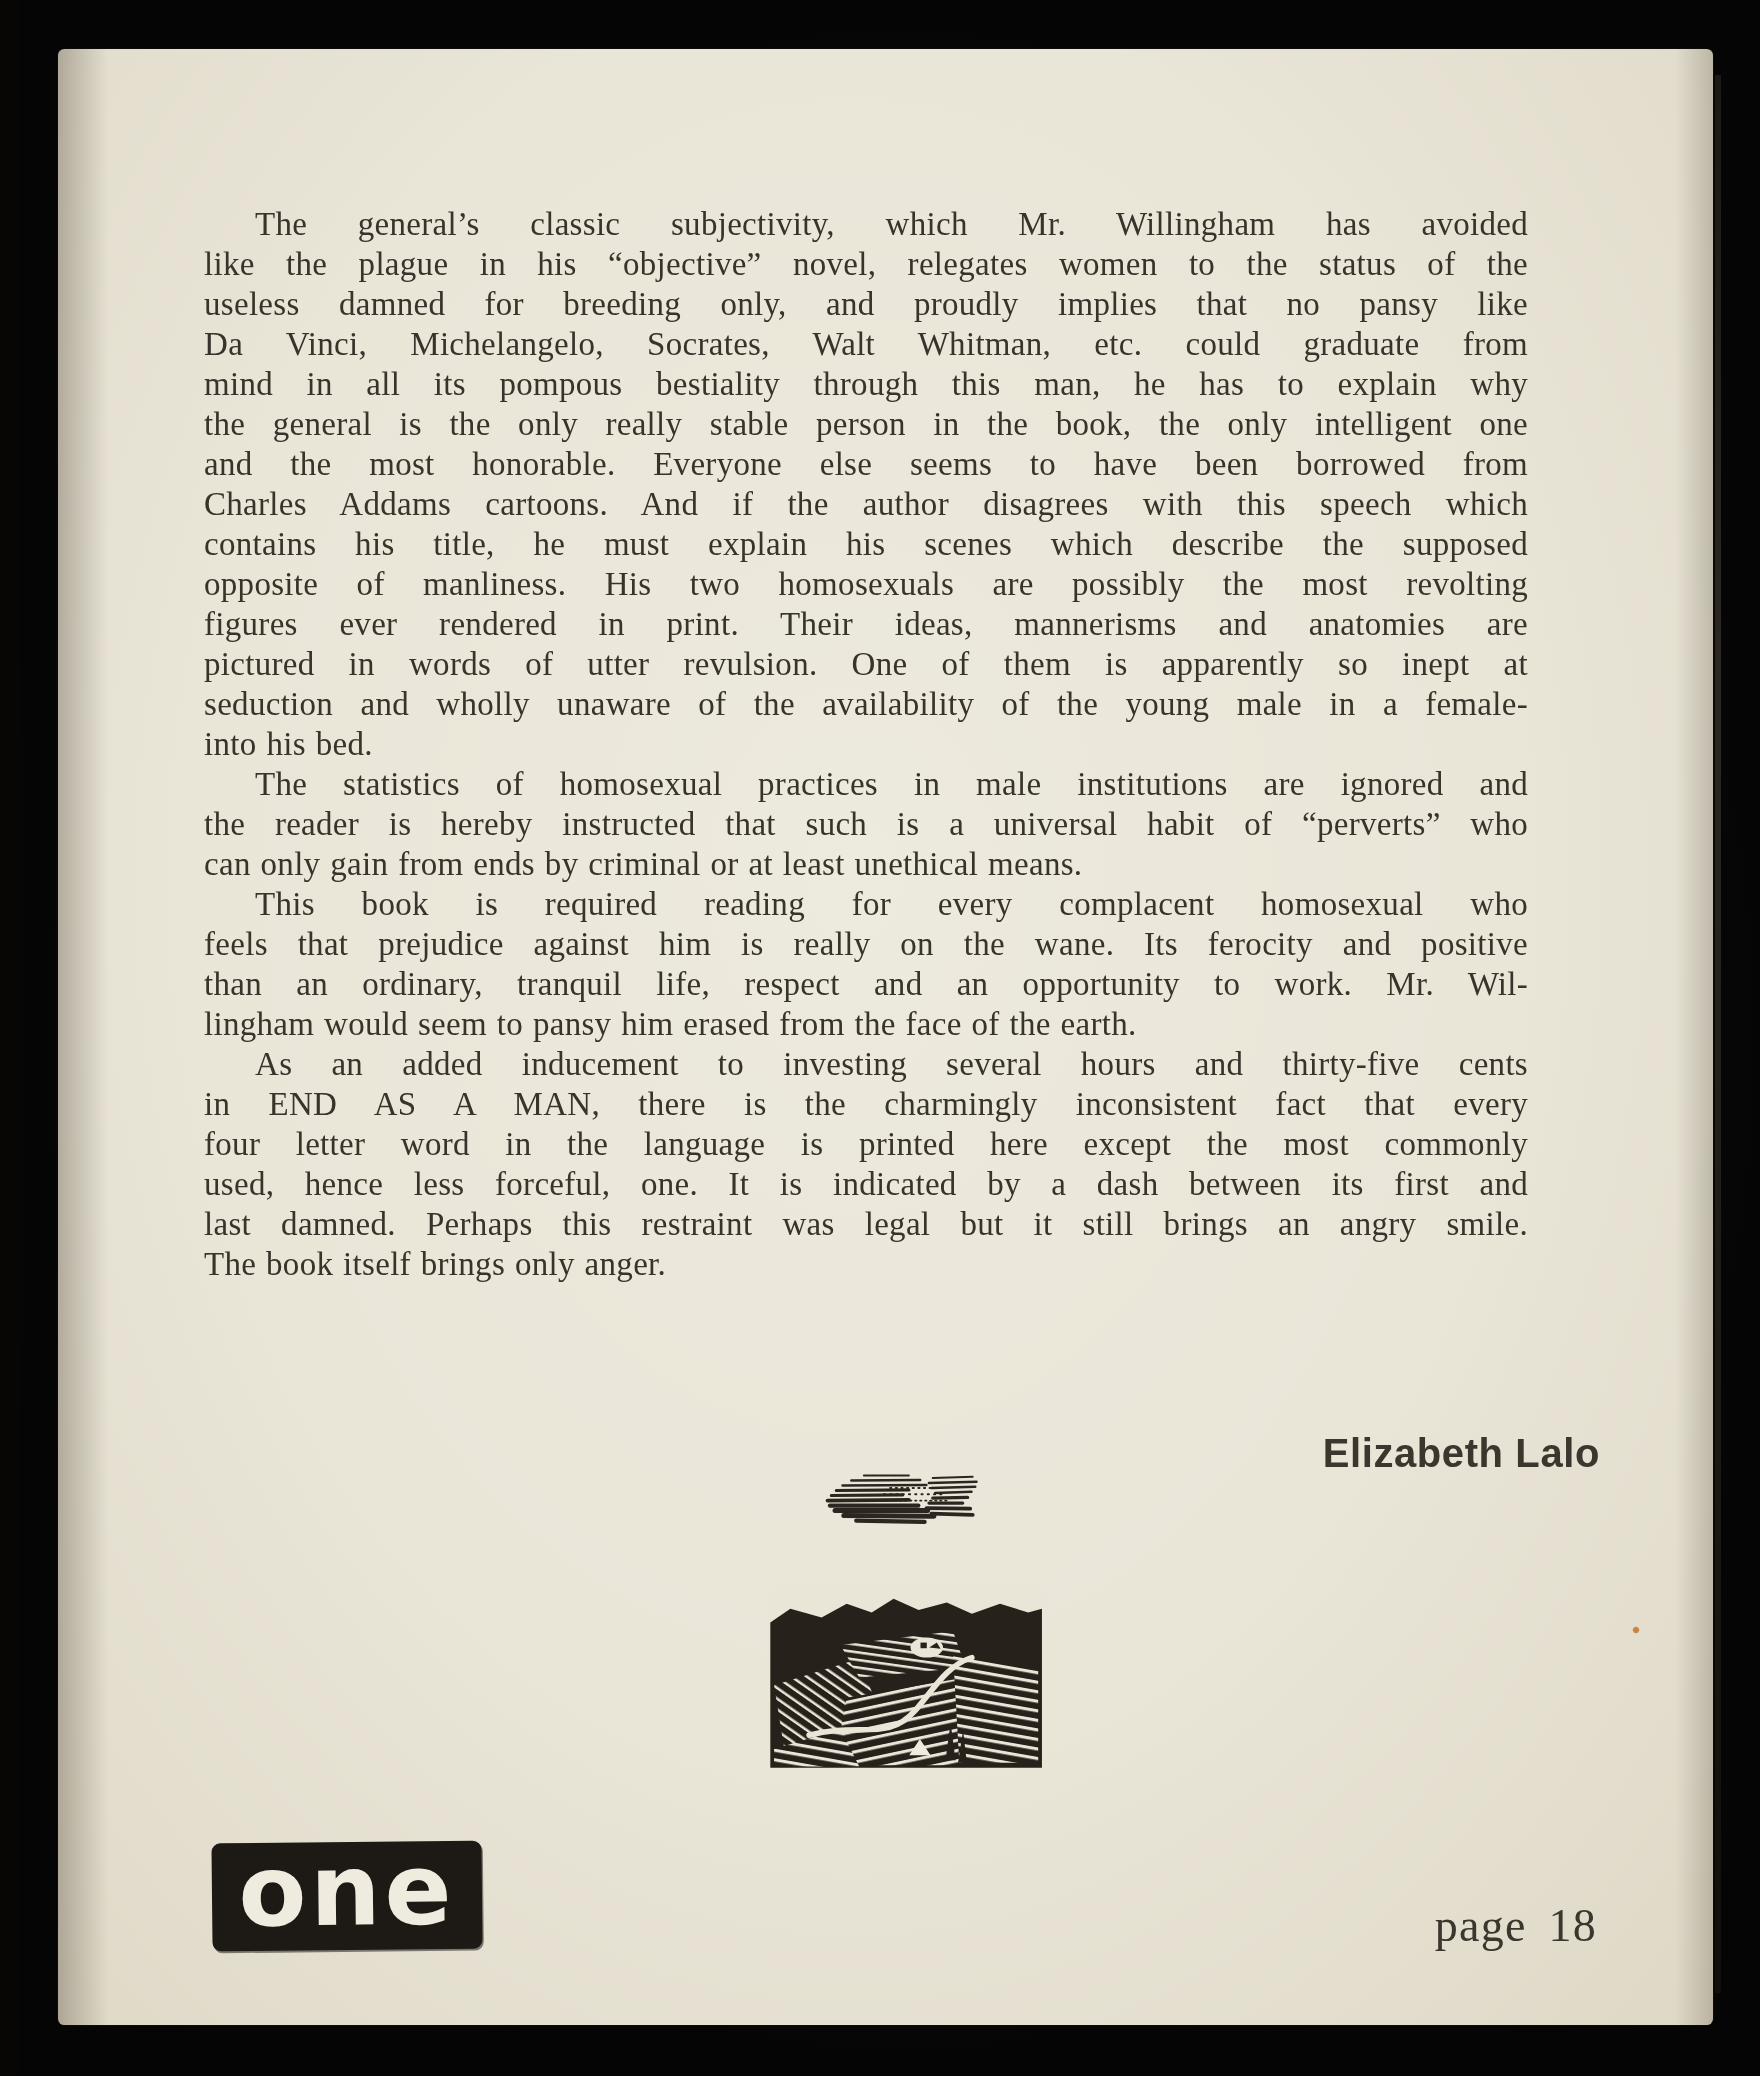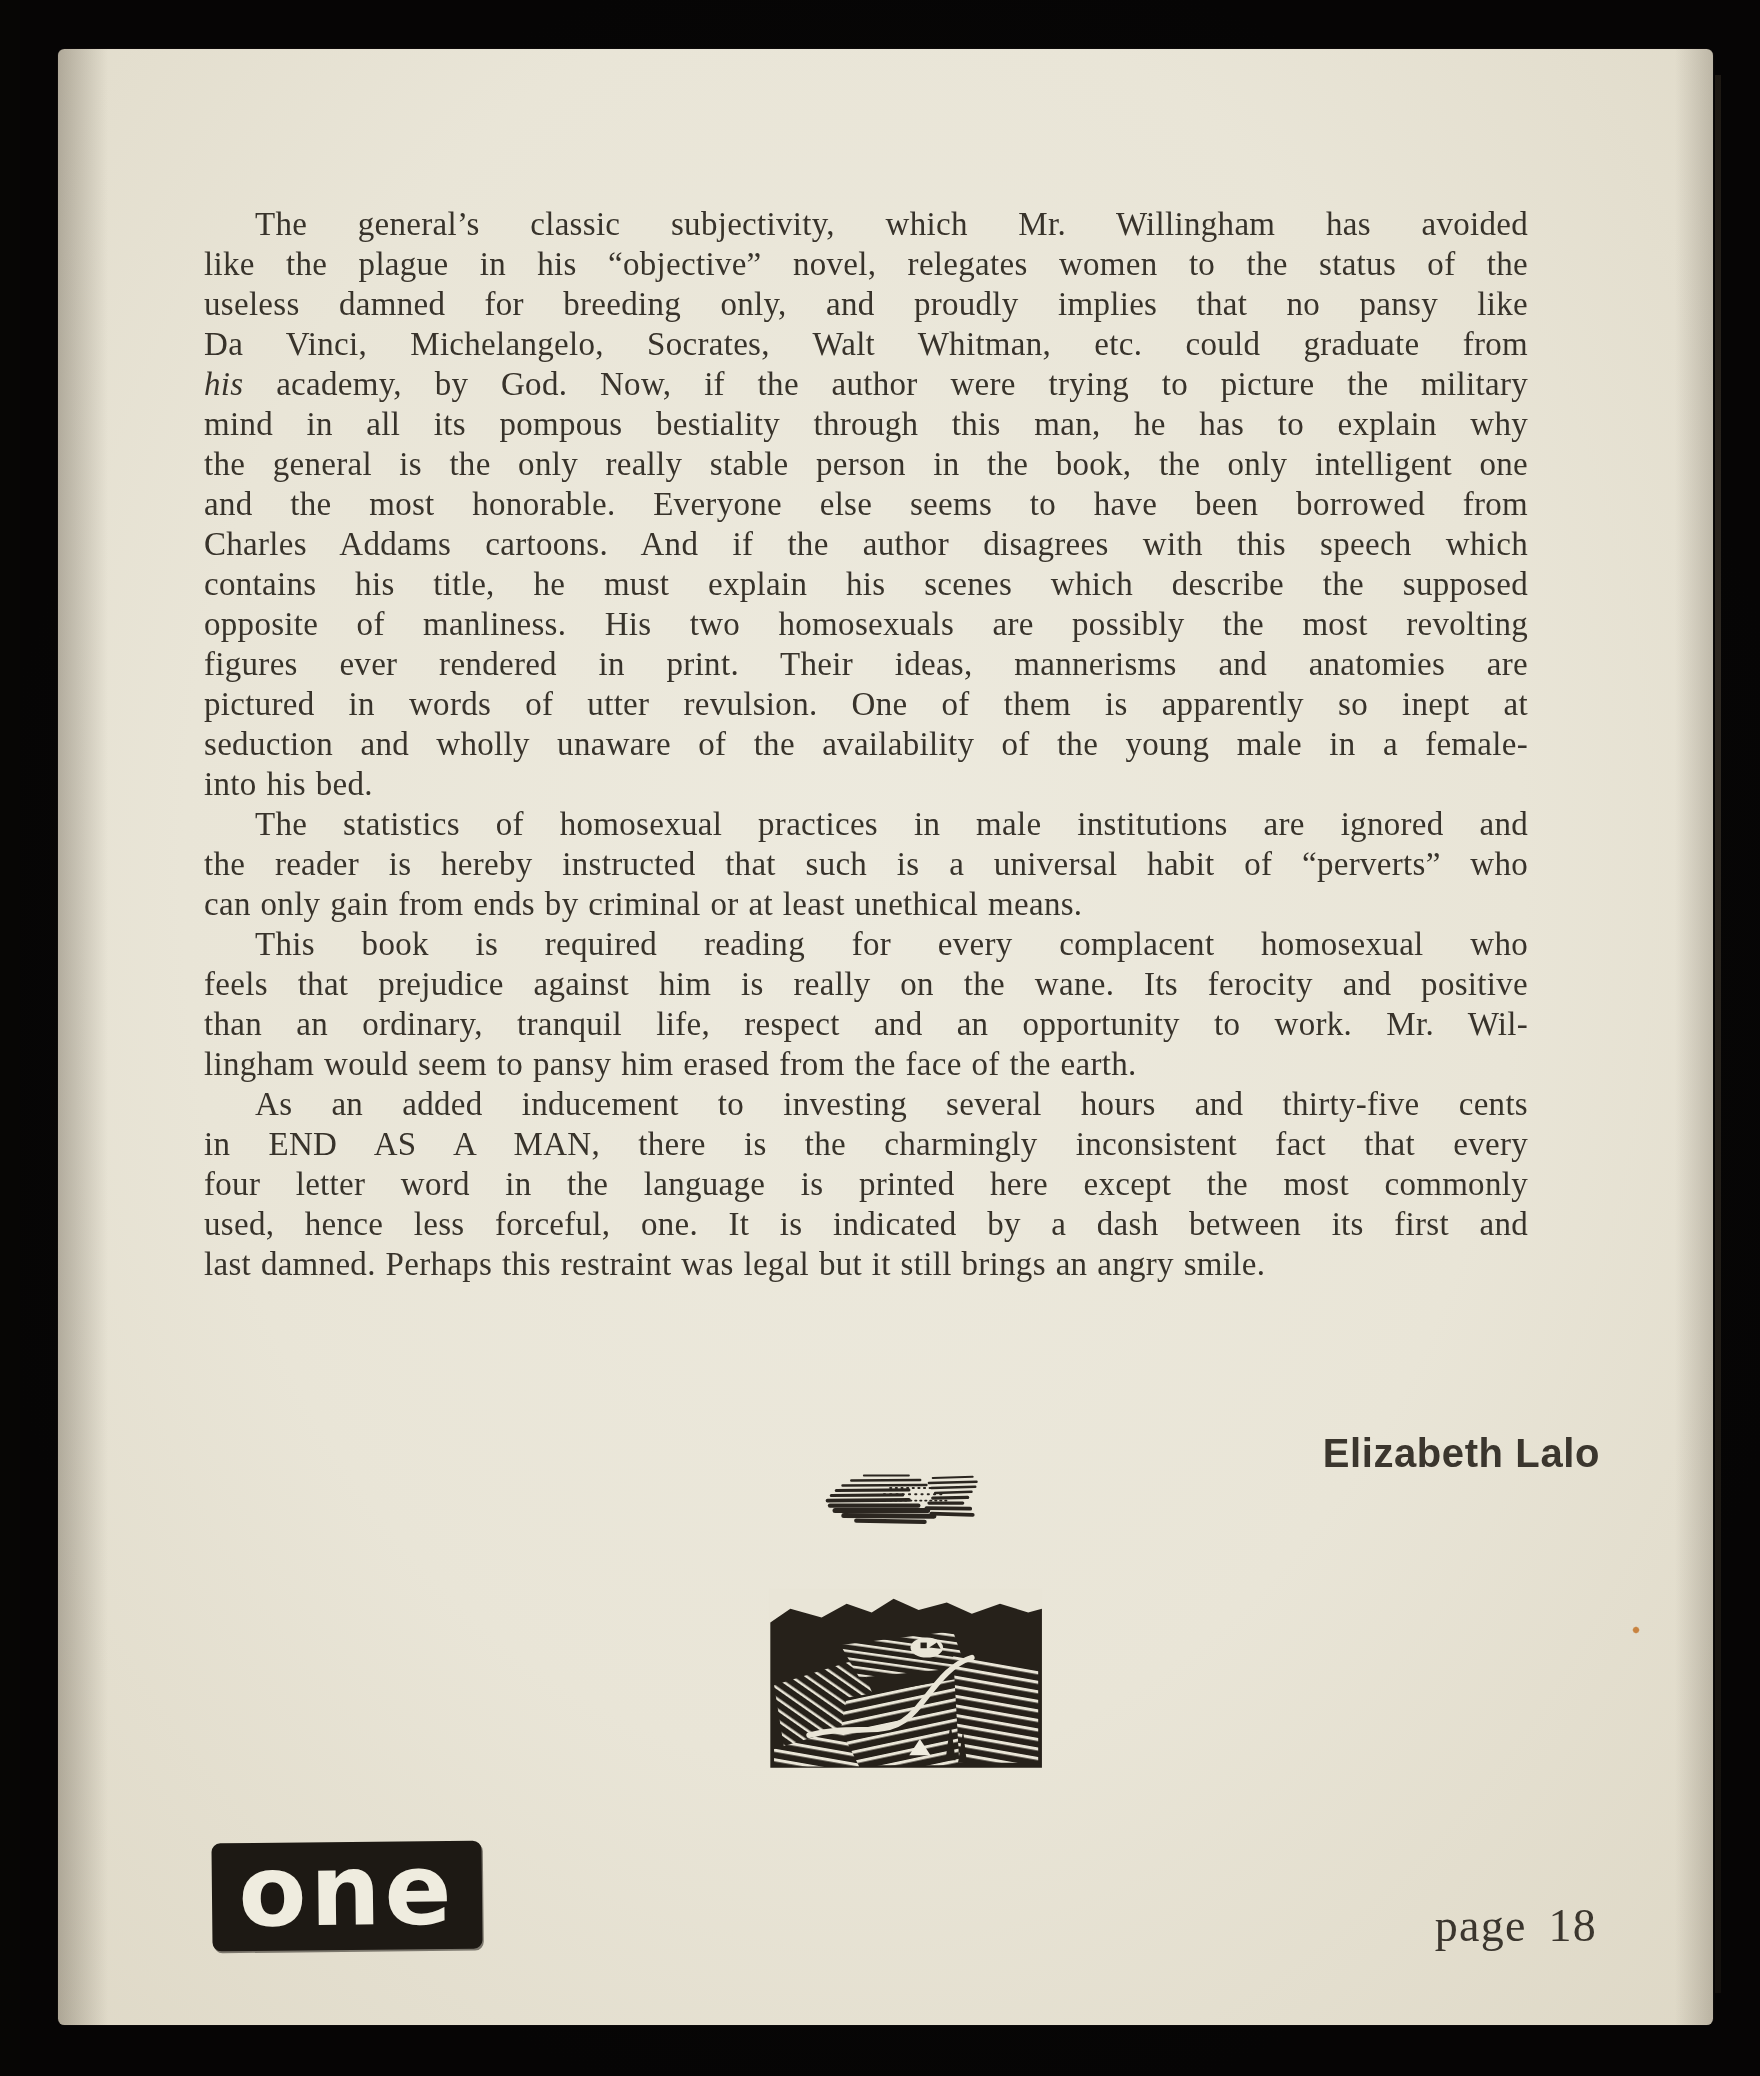--- a/index.html
+++ b/index.html
@@ -45,21 +45,20 @@
 
 <div class="canvas">
   <div class="page">
 
     <div class="textblock">
       <div class="para">
           <div class="tline">The general’s classic subjectivity, which Mr. Willingham has avoided</div>
           <div class="tline">like the plague in his “objective” novel, relegates women to the status of the</div>
           <div class="tline">useless damned for breeding only, and proudly implies that no pansy like</div>
           <div class="tline">Da Vinci, Michelangelo, Socrates, Walt Whitman, etc. could graduate from</div>
-          <div class="tline"><i>his</i> academy, by God. Now, if the author were trying to picture the military</div>
           <div class="tline">mind in all its pompous bestiality through this man, he has to explain why</div>
           <div class="tline">the general is the only really stable person in the book, the only intelligent one</div>
           <div class="tline">and the most honorable. Everyone else seems to have been borrowed from</div>
           <div class="tline">Charles Addams cartoons. And if the author disagrees with this speech which</div>
           <div class="tline">contains his title, he must explain his scenes which describe the supposed</div>
           <div class="tline">opposite of manliness. His two homosexuals are possibly the most revolting</div>
           <div class="tline">figures ever rendered in print. Their ideas, mannerisms and anatomies are</div>
           <div class="tline">pictured in words of utter revulsion. One of them is apparently so inept at</div>
           <div class="tline">seduction and wholly unaware of the availability of the young male in a female-</div>
           <div class="tline">into his bed.</div>
@@ -74,20 +73,21 @@
           <div class="tline">feels that prejudice against him is really on the wane. Its ferocity and positive</div>
           <div class="tline">than an ordinary, tranquil life, respect and an opportunity to work. Mr. Wil-</div>
           <div class="tline">lingham would seem to pansy him erased from the face of the earth.</div>
         </div>
       <div class="para">
           <div class="tline">As an added inducement to investing several hours and thirty-five cents</div>
           <div class="tline">in END AS A MAN, there is the charmingly inconsistent fact that every</div>
           <div class="tline">four letter word in the language is printed here except the most commonly</div>
           <div class="tline">used, hence less forceful, one. It is indicated by a dash between its first and</div>
           <div class="tline">last damned. Perhaps this restraint was legal but it still brings an angry smile.</div>
+          <div class="tline">The book itself brings only anger.</div>
         </div>
     </div>
 
     <div class="byline">Elizabeth Lalo</div>
 
     <svg class="cloud" viewBox="0 0 262 95" xmlns="http://www.w3.org/2000/svg">
       <g stroke="#2b2620" stroke-linecap="round" fill="none">
         <line x1="78" y1="10" x2="150" y2="10" stroke-width="3"></line>
         <line x1="58" y1="18" x2="168" y2="17" stroke-width="4"></line>
         <line x1="44" y1="26" x2="178" y2="25" stroke-width="4"></line>

